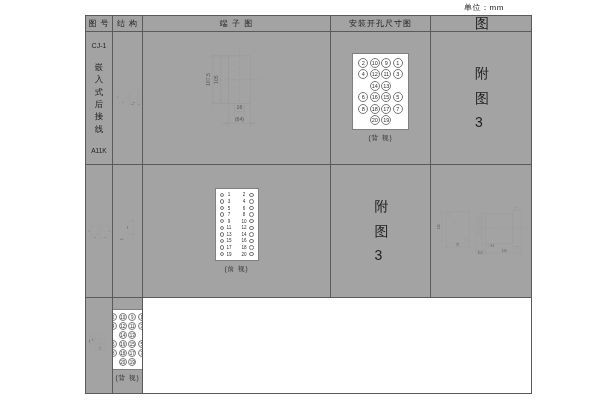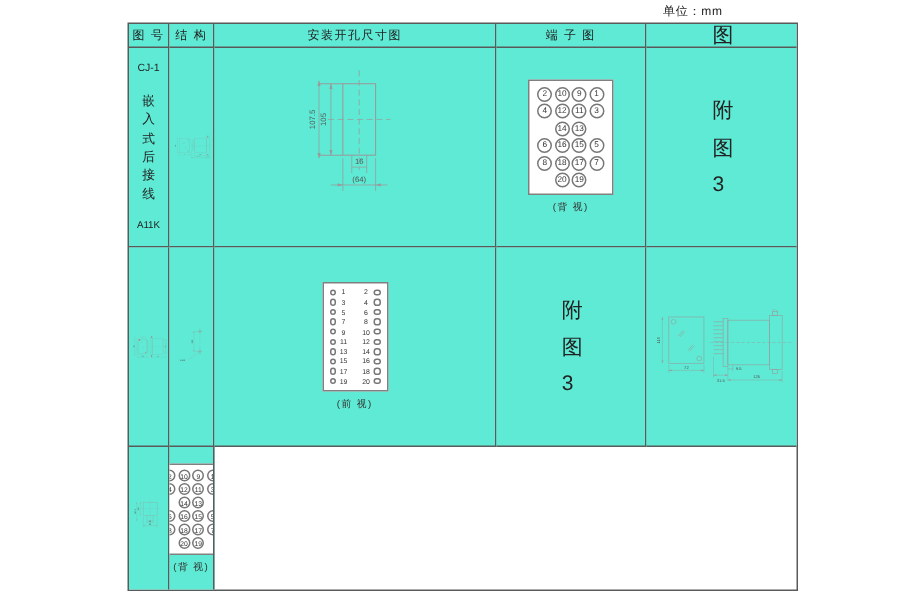--- a/index.html
+++ b/index.html
@@ -1,24 +1,24 @@
 <!DOCTYPE html>
 <html><head>
 <meta charset="utf-8">
 <style>
   html,body{margin:0;padding:0}
   body{width:600px;height:400px;background:#fff;position:relative;overflow:hidden;
        font-family:"Liberation Sans","DejaVu Sans",sans-serif;-webkit-font-smoothing:antialiased}
-  .unit{position:absolute;left:442px;top:2px;font-size:8px;color:#222;letter-spacing:.5px}
+  .unit{position:absolute;left:464px;top:2px;font-size:8px;color:#222;letter-spacing:.5px}
   .tbl{position:absolute;left:85px;top:15px;display:grid;
        grid-template-columns:27px 30px 188px 100px 100px;
        grid-template-rows:16px 133px 133px 95px;
        border:1px solid #5a5a5a;background:#fff}
   .cell{box-sizing:border-box;border-right:1px solid #5a5a5a;border-bottom:1px solid #5a5a5a;
-        display:flex;align-items:center;justify-content:center;overflow:hidden;background:#5eead4}
+        display:flex;align-items:center;justify-content:center;overflow:hidden;background:#a3a3a3}
   .cell:nth-child(5n){border-right:none}
   .cell:nth-child(n+16){border-bottom:none}
   .th{font-size:8px;color:#222;letter-spacing:1px;white-space:nowrap}
   .vtext{width:12px;word-break:break-all;font-size:14px;line-height:1.75;color:#222}
   .struct{flex-direction:column;gap:12px;color:#222}
   .struct .model{font-size:7px}
   .struct .vname{width:11px;word-break:break-all;text-align:center;font-size:8.5px;line-height:1.45}
   .struct .code{font-size:6.5px}
   .struct.compact{gap:2px}
   .struct.compact .vname{font-size:7.5px;line-height:1.15}
@@ -45,22 +45,22 @@
 </style>
 </head>
 <body>
 
 <div class="unit">单位：mm</div>
 
 <div class="tbl">
 
   <div class="cell th">图 号</div>
   <div class="cell th">结 构</div>
+  <div class="cell th">端 子 图</div>
   <div class="cell th">安装开孔尺寸图</div>
-  <div class="cell th">端 子 图</div>
 
   <div class="cell">
     <div class="vtext">附图3</div>
   </div>
   <div class="cell struct">
     <span class="model">CJ-1</span>
     <span class="vname">嵌入式后接线</span>
     <span class="code">A11K</span>
   </div>
   <div class="cell">

